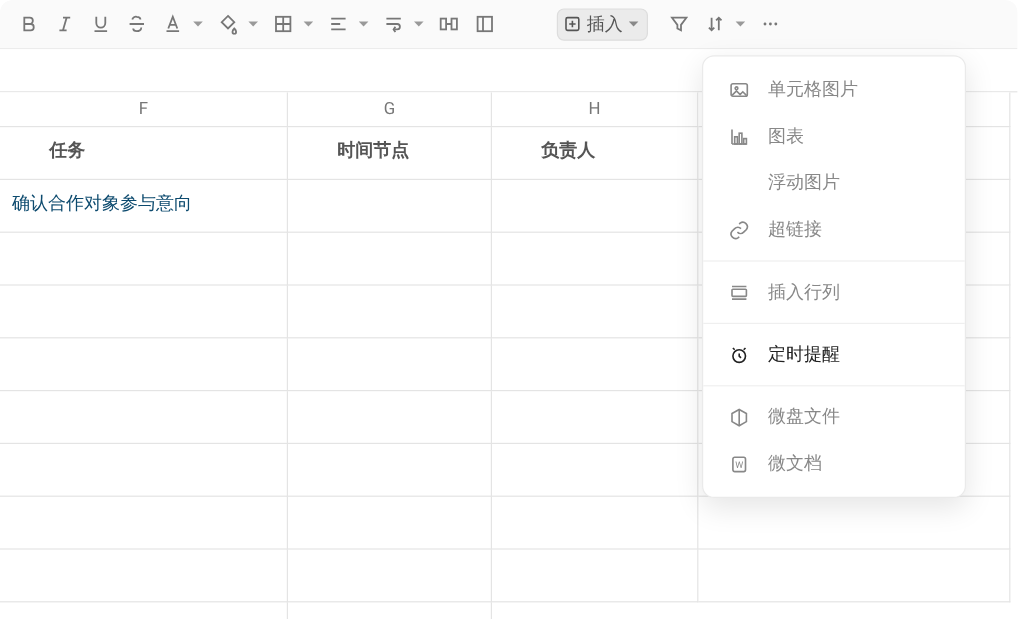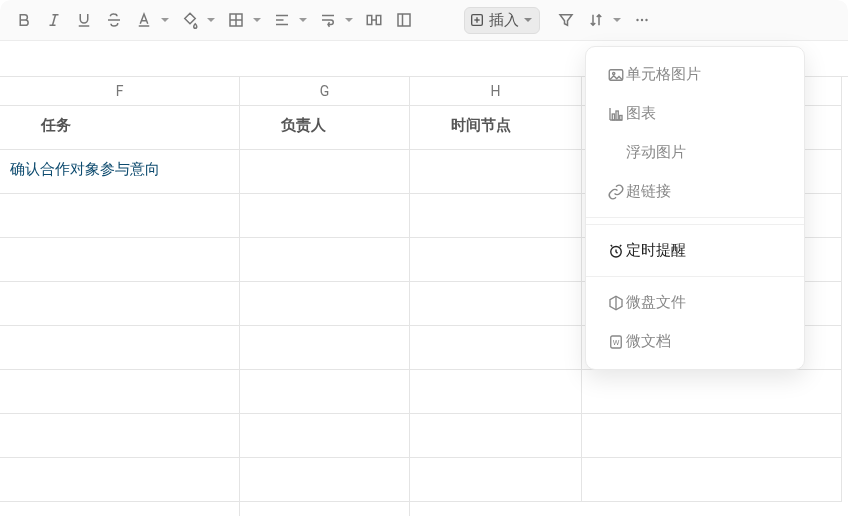--- a/index.html
+++ b/index.html
@@ -13,21 +13,21 @@
     .insert-btn .insert-text { color: #555; }
     .workspace { position: relative; margin: 35px 0 0 0; }
     .sheet { display: grid; grid-template-columns: 240px 170px 172px 260px; border-top: 1px solid #e4e4e4; }
     .col-head { border-right: 1px solid #e4e4e4; border-bottom: 1px solid #e4e4e4; text-align: center; font-size: 14px; color: #777; padding: 6px 0; background: #fff; }
     .cell { border-right: 1px solid #e4e4e4; border-bottom: 1px solid #e4e4e4; font-size: 15px; padding: 10px 10px; height: 44px; color: #0c4a6e; }
     .head-cell { font-weight: 600; color: #555; padding-left: 41px; }
     .link { color: #2f7bff; }
     .date { display: flex; align-items: center; gap: 6px; color: #2f7bff; }
     .date .clock-ic { display: inline-flex; }
     .menu { position: absolute; top: -30px; left: 585px; width: 220px; background: #fff; border: 1px solid #eaeaea; border-radius: 10px; box-shadow: 0 8px 24px rgba(0,0,0,0.1); padding: 8px 0; z-index: 10; }
-    .menu-item { display: flex; align-items: center; padding: 10px 20px; font-size: 15px; color: #888; cursor: pointer; }
+    .menu-item { display: flex; align-items: center; gap: 14px; padding: 10px 20px; font-size: 15px; color: #888; cursor: pointer; }
     .menu-item.active { color: #222; }
     .menu-item .mi-icon { width: 20px; display: flex; align-items: center; justify-content: center; }
     .menu-item .mi-icon svg { width: 18px; height: 18px; }
     .menu-sep { border-top: 1px solid #efefef; margin: 6px 0; }
   </style>
 </head>
 <body>
 
 <div class="toolbar">
   <div class="tb-btn">
@@ -162,22 +162,22 @@
 </div>
 
 <div class="workspace">
   <div class="sheet">
     <div class="col-head">F</div>
     <div class="col-head">G</div>
     <div class="col-head">H</div>
     <div class="col-head"></div>
 
     <div class="cell head-cell">任务</div>
+    <div class="cell head-cell">时间节点</div>
     <div class="cell head-cell">负责人</div>
-    <div class="cell head-cell">时间节点</div>
     <div class="cell"></div>
 
     <div class="cell">确认合作对象参与意向</div>
     <div class="cell"></div>
 
     <div class="cell"></div>
       <div class="cell"></div>
       <div class="cell"></div>
       <div class="cell"></div>
     <div class="cell"></div>
@@ -240,20 +240,30 @@
     <div class="menu-item">
       <span class="mi-icon">
           <svg viewBox="0 0 24 24" fill="none" stroke="currentColor" stroke-width="1.8">
             <path d="M10 14a5 5 0 007 0l3-3a5 5 0 00-7-7l-1 1"></path>
             <path d="M14 10a5 5 0 00-7 0l-3 3a5 5 0 007 7l1-1"></path>
           </svg>
         </span>
       <span>超链接</span>
     </div>
     <div class="menu-sep"></div>
+    <div class="menu-item">
+      <span class="mi-icon">
+          <svg viewBox="0 0 24 24" fill="none" stroke="currentColor" stroke-width="1.8">
+            <rect x="4" y="8" width="16" height="8" rx="1"></rect>
+            <line x1="4" y1="5" x2="20" y2="5"></line>
+            <line x1="4" y1="19" x2="20" y2="19"></line>
+          </svg>
+        </span>
+      <span>插入行列</span>
+    </div>
     <div class="menu-sep"></div>
     <div class="menu-item active">
       <span class="mi-icon">
           <svg viewBox="0 0 24 24" fill="none" stroke="#222" stroke-width="1.8">
             <circle cx="12" cy="13" r="7"></circle>
             <path d="M12 10v3l2 2"></path>
             <path d="M5 4l2 2M19 4l-2 2"></path>
           </svg>
         </span>
       <span>定时提醒</span>

